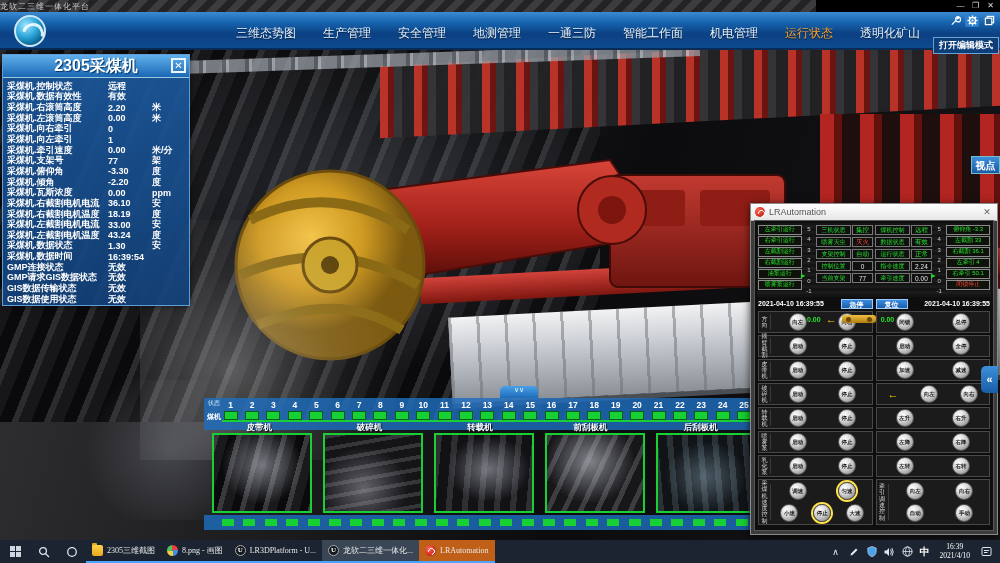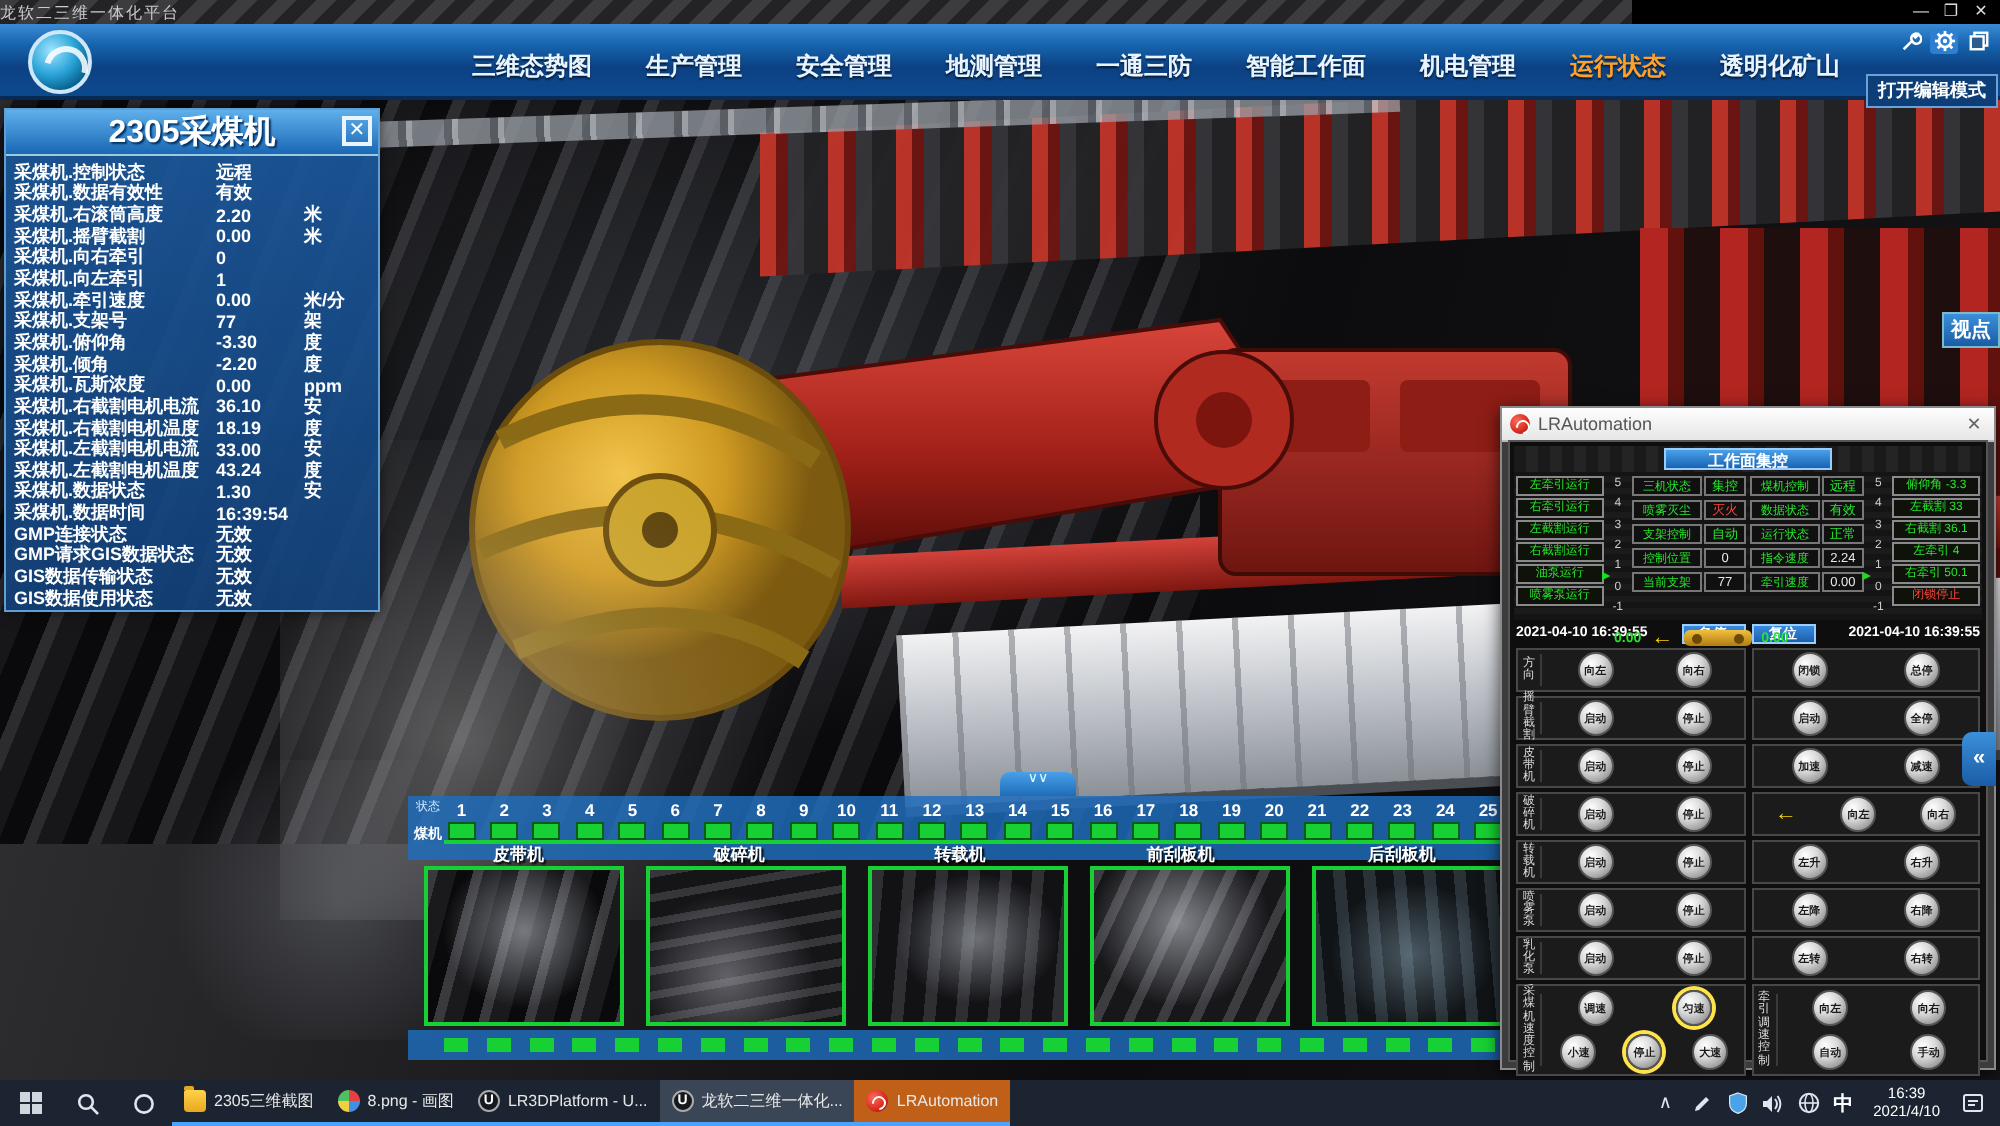--- a/index.html
+++ b/index.html
@@ -20,21 +20,21 @@
     background:linear-gradient(#3a8ad4 0%,#1663ad 30%,#0c4183 60%,#0e4a8f 100%);
     border-bottom:2px solid #082b57;box-sizing:border-box;}
   #logo{position:absolute;left:14px;top:3px;width:32px;height:32px;border-radius:50%;
     background:radial-gradient(circle at 35% 30%,#9fe6ff,#2aa3d8 45%,#045a86 80%,#033a58);
     border:2px solid #cfe8f7;box-sizing:border-box;}
   #logo::after{content:"";position:absolute;left:6px;top:6px;width:16px;height:16px;border-radius:50%;
     border:3px solid rgba(255,255,255,.85);border-left-color:transparent;border-bottom-color:transparent;transform:rotate(-30deg);}
   #apptitle{position:absolute;left:56px;top:8px;font-size:19px;font-weight:bold;color:#fff;
     letter-spacing:2px;text-shadow:1px 2px 2px rgba(0,0,0,.7);}
   #nav{position:absolute;left:236px;top:13px;display:flex;gap:27px;}
-  .nav-item{font-size:12px;font-weight:bold;color:#e8f4ff;text-shadow:0 1px 1px rgba(0,0,0,.6);cursor:pointer;white-space:nowrap;}
+  .nav-item{font-size:12px;font-weight:normal;color:#e8f4ff;text-shadow:0 1px 1px rgba(0,0,0,.6);cursor:pointer;white-space:nowrap;}
   .nav-item.active{color:#ffa126;}
   #navtools{position:absolute;right:4px;top:2px;display:flex;gap:3px;}
   .titool{width:14px;height:13px;display:flex;align-items:center;justify-content:center;border-radius:2px;}
   .titool.sel{background:#2e7fd0;}
   #nav-underline{position:absolute;left:170px;top:47px;width:300px;height:3px;background:linear-gradient(90deg,#6db5ef,#2a72b8);}
 
   #editbtn{position:absolute;right:1px;top:37px;height:15px;padding:0 5px;background:#0d3e78;
     border:1px solid #6aa2d8;color:#fff;font-size:9px;font-weight:bold;line-height:14px;z-index:30;}
 
   
@@ -165,21 +165,21 @@
     repeating-linear-gradient(95deg,#2e2e33 0 6px,#121215 6px 16px);}
   .thumb:nth-child(4){background:radial-gradient(ellipse at 45% 35%,rgba(215,218,226,.55),transparent 60%),
     repeating-linear-gradient(115deg,#3c3c41 0 5px,#17171a 5px 15px);}
   .thumb:nth-child(5){background:radial-gradient(ellipse at 50% 55%,rgba(160,190,210,.4),transparent 60%),
     repeating-linear-gradient(85deg,#2a3238 0 6px,#101417 6px 15px);}
   #cam-bar2{position:absolute;left:0;top:129px;width:552px;height:15px;background:rgba(30,110,190,.82);}
   #cam-bar2 .dashes{position:absolute;left:18px;top:4px;width:530px;height:7px;
     background:repeating-linear-gradient(90deg,#17d033 0 12px,transparent 12px 21.4px);}
 
   
-  #taskbar{position:absolute;left:0;top:540px;width:1000px;height:23px;background:#1b2430;z-index:50;display:flex;align-items:center;}
+  #taskbar{position:absolute;left:0;top:540px;width:1000px;height:23px;background:#1b2430;z-index:50;display:flex;align-items:center;font-family:Liberation Serif, serif;}
   #tb-start{width:30px;height:23px;display:flex;align-items:center;justify-content:center;}
   .winlogo{width:11px;height:11px;display:grid;grid-template-columns:5px 5px;grid-template-rows:5px 5px;gap:1px;}
   .winlogo span{background:#cfd6de;}
   #tb-search,#tb-cortana{width:28px;height:23px;display:flex;align-items:center;justify-content:center;}
   .task{height:23px;display:flex;align-items:center;gap:4px;padding:0 6px;max-width:98px;
     border-bottom:2px solid #4aa3ff;box-sizing:border-box;}
   .task .ttl{font-size:8px;color:#e8e8e8;white-space:nowrap;overflow:hidden;text-overflow:ellipsis;}
   .task.active{background:#3a4656;}
   .task.orange{background:#c06018;}
   .task-icon{width:11px;height:11px;flex:0 0 11px;border-radius:2px;position:relative;}
@@ -325,21 +325,21 @@
           <span class="u"></span>
         </div>
 
         <div class="sp-row">
           <span class="l">采煤机.右滚筒高度</span>
           <span class="v">2.20</span>
           <span class="u">米</span>
         </div>
 
         <div class="sp-row">
-          <span class="l">采煤机.摇臂截割</span>
+          <span class="l">采煤机.左滚筒高度</span>
           <span class="v">0.00</span>
           <span class="u">米</span>
         </div>
 
         <div class="sp-row">
           <span class="l">采煤机.向右牵引</span>
           <span class="v">0</span>
           <span class="u"></span>
         </div>
 
@@ -444,23 +444,20 @@
   <div id="viewpoint">视点</div>
   <div id="collapse">«</div>
 
   <div id="lr">
     <div id="lr-titlebar">
       <span id="lr-logo"></span>
       <span id="lr-title">LRAutomation</span>
       <span id="lr-close">✕</span>
     </div>
     <div id="lr-body">
-      <div id="lr-tabstrip">
-        <div id="lr-tab">工作面集控</div>
-      </div>
       <div id="lr-status">
         <div class="sbcol">
 
         <div class="sbtn">左牵引运行</div>
             <div class="sbtn">右牵引运行</div>
             <div class="sbtn">左截割运行</div>
             <div class="sbtn">右截割运行</div>
             <div class="sbtn">油泵运行</div>
             <div class="sbtn">喷雾泵运行</div>
           </div>

